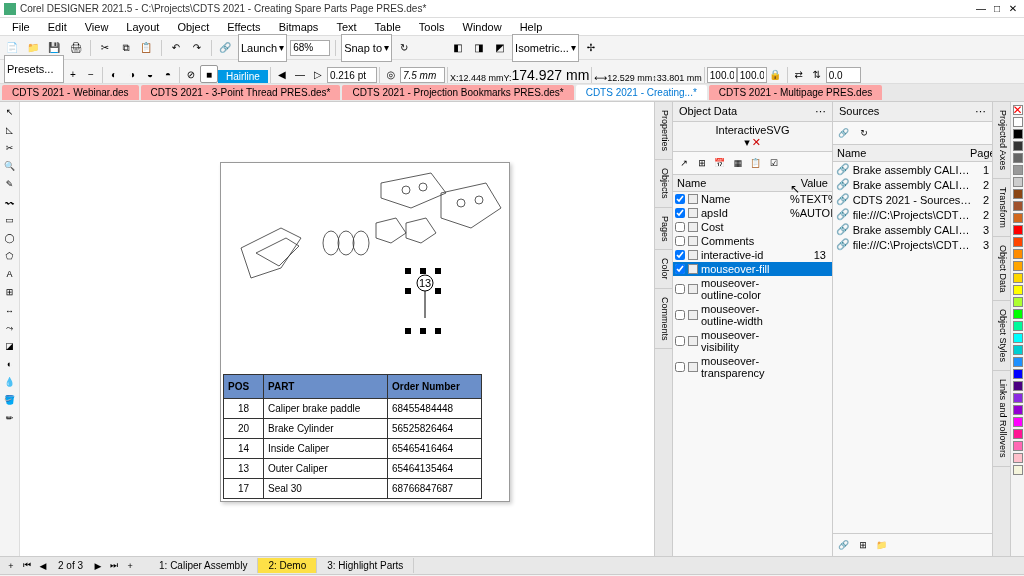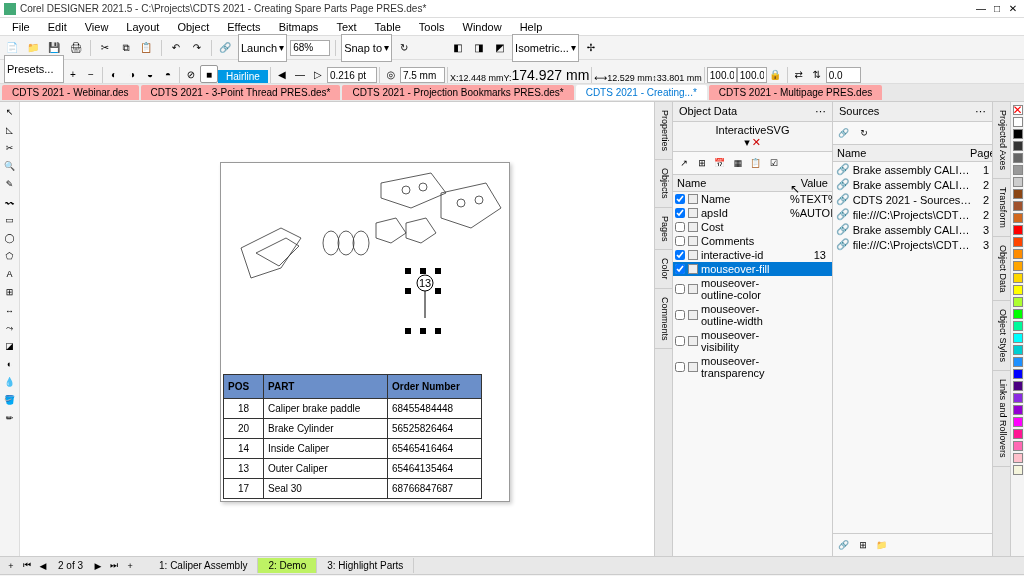--- a/index.html
+++ b/index.html
@@ -50,21 +50,21 @@
 .docker2 { width: 160px; background: #f8f8f8; border-left: 1px solid #ccc; display: flex; flex-direction: column; }
 .src-row { display: flex; align-items: center; padding: 1px 3px; font-size: 9px; gap: 3px; }
 .src-row .nm { flex: 1; overflow: hidden; white-space: nowrap; text-overflow: ellipsis; }
 .src-row .pg { width: 14px; text-align: right; }
 .colorbar { width: 14px; background: #f4f4f4; border-left: 1px solid #ccc; display: flex; flex-direction: column; align-items: center; padding-top: 2px; }
 .swatch { width: 10px; height: 10px; margin: 1px 0; border: 1px solid #888; cursor: pointer; }
 .rside-tabs { width: 18px; background: #e8e8e8; border-left: 1px solid #ccc; display: flex; flex-direction: column; }
 .pagenav { height: 18px; background: #e8e8e8; border-top: 1px solid #ccc; display: flex; align-items: center; padding: 0 4px; gap: 2px; }
 .pagenav .pbtn { width: 14px; height: 14px; font-size: 9px; display: flex; align-items: center; justify-content: center; cursor: pointer; }
 .pagenav .ptab { padding: 2px 10px; font-size: 10px; cursor: pointer; border-right: 1px solid #ccc; }
-.pagenav .ptab.active { background: #bef264; }
+.pagenav .ptab.active { background: #fde047; }
 .swatchrow { height: 14px; background: #f4f4f4; border-top: 1px solid #ccc; display: flex; align-items: center; padding: 0 4px; gap: 1px; }
 .cursor-arrow { position: absolute; left: 790px; top: 182px; font-size: 12px; z-index: 100; }
 </style>
 </head>
 <body>
 
 <div class="titlebar">
   <span style="width:12px;height:12px;background:#4a7;margin-right:4px;"></span>
   <span class="title">Corel DESIGNER 2021.5 - C:\Projects\CDTS 2021 - Creating Spare Parts Page PRES.des*</span>
   <div class="winbtns">
@@ -131,21 +131,21 @@
   <span class="tb-btn">⊘</span>
   <span class="tb-btn" style="background:#fff;border:1px solid #999">■</span>
   <span class="hairline">Hairline</span>
   <span class="tb-sep"></span>
   <span class="tb-btn">◀</span>
   <span class="tb-btn">—</span>
   <span class="tb-btn">▷</span>
   <input class="tb-input" style="width: 50px;" value="0.216 pt">
   <span class="tb-sep"></span>
   <span class="tb-btn">◎</span>
-  <input class="tb-input" style="width: 45px;" value="7.5 mm">
+  <input class="tb-input" style="width: 45px; font-style: italic;" value="7.5 mm">
   <span class="tb-sep"></span>
   <span style="font-size:9px">X:</span>
   <span style="font-size:9px">12.448 mm</span>
   <span style="font-size:9px">Y:</span>
   <span style="font-size:14px">174.927 mm</span>
   <span class="tb-sep"></span>
   <span style="font-size:9px">⟷</span>
   <span style="font-size:9px">12.529 mm</span>
   <span style="font-size:9px">↕</span>
   <span style="font-size:9px">33.801 mm</span>

